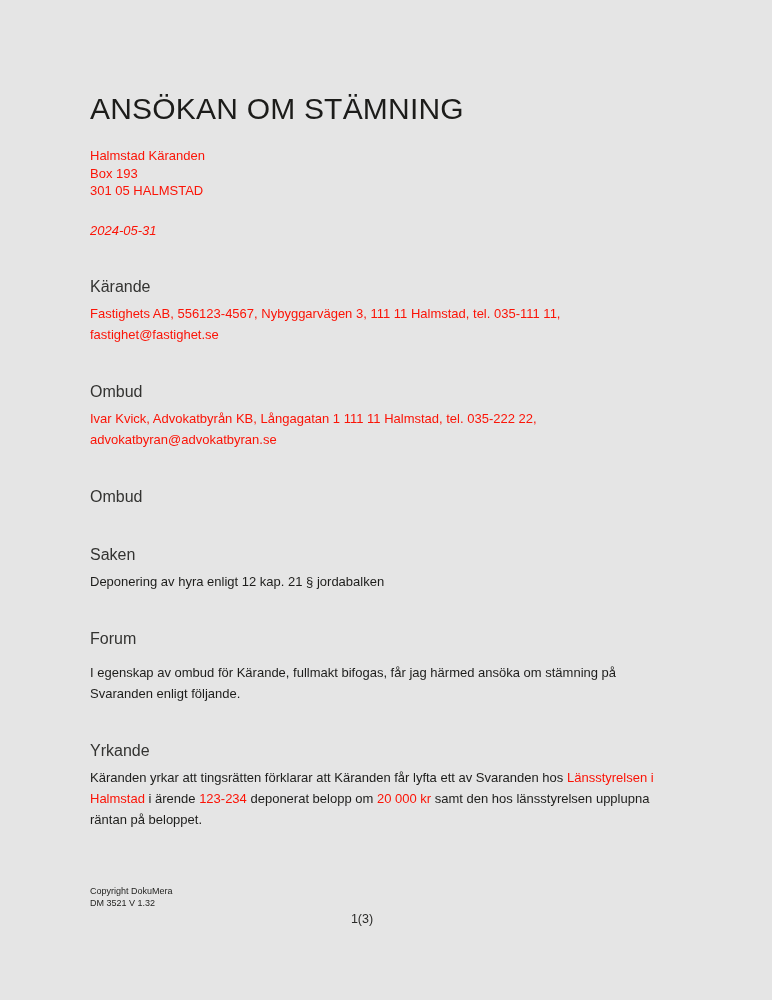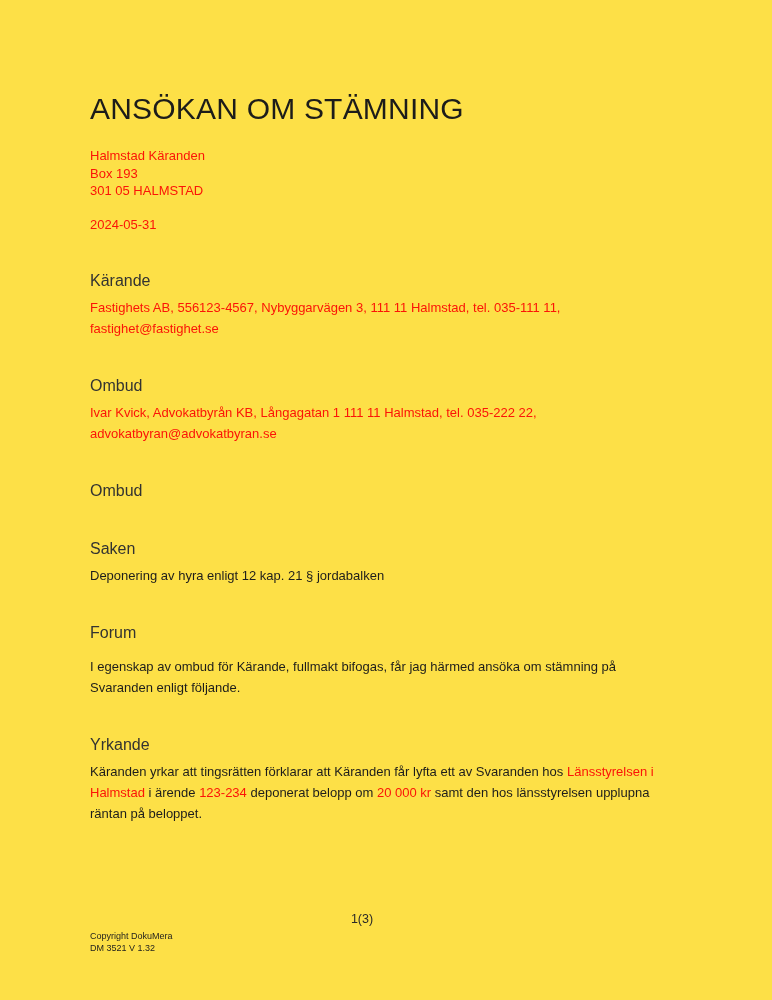--- a/index.html
+++ b/index.html
@@ -10,21 +10,21 @@
   *{margin:0;padding:0;box-sizing:border-box;}
   html,body{background:#ffffff;}
   body{
     font-family:"Liberation Sans","DejaVu Sans",sans-serif;
     color:var(--text);
   }
   .page{
     position:relative;
     width:772px;
     height:1000px;
-    background:#fde047;
+    background:#e5e5e5;
     overflow:hidden;
   }
   .content{
     position:absolute;
     left:90px;
     top:92px;
     width:584px;
   }
   h1.doc-title{
     font-size:30px;
@@ -33,24 +33,25 @@
     color:#1c1c1a;
     line-height:34px;
     margin-bottom:21px;
   }
   .recipient div{
     font-size:13px;
     line-height:17.5px;
     color:var(--accent-red);
   }
   .doc-date{
-    margin-top:16px;
+    margin-top:22px;
     font-size:13px;
     line-height:18px;
     color:var(--accent-red);
+    font-style:italic;
   }
   h2.sec-heading{
     font-size:16px;
     font-weight:400;
     color:var(--heading);
     line-height:22px;
     margin-top:36px;
     margin-bottom:5px;
   }
   p.sec-body{
@@ -71,21 +72,21 @@
     left:0;
     top:912px;
     width:724px;
     text-align:center;
     font-size:12.5px;
     color:#2a2a28;
   }
   .copyright{
     position:absolute;
     left:90px;
-    top:931px;
+    top:886px;
     font-size:9px;
     line-height:11.5px;
     color:#1f1f1d;
   }
 </style>
 </head>
 <body>
 
 <div class="page">
   <div class="content">

